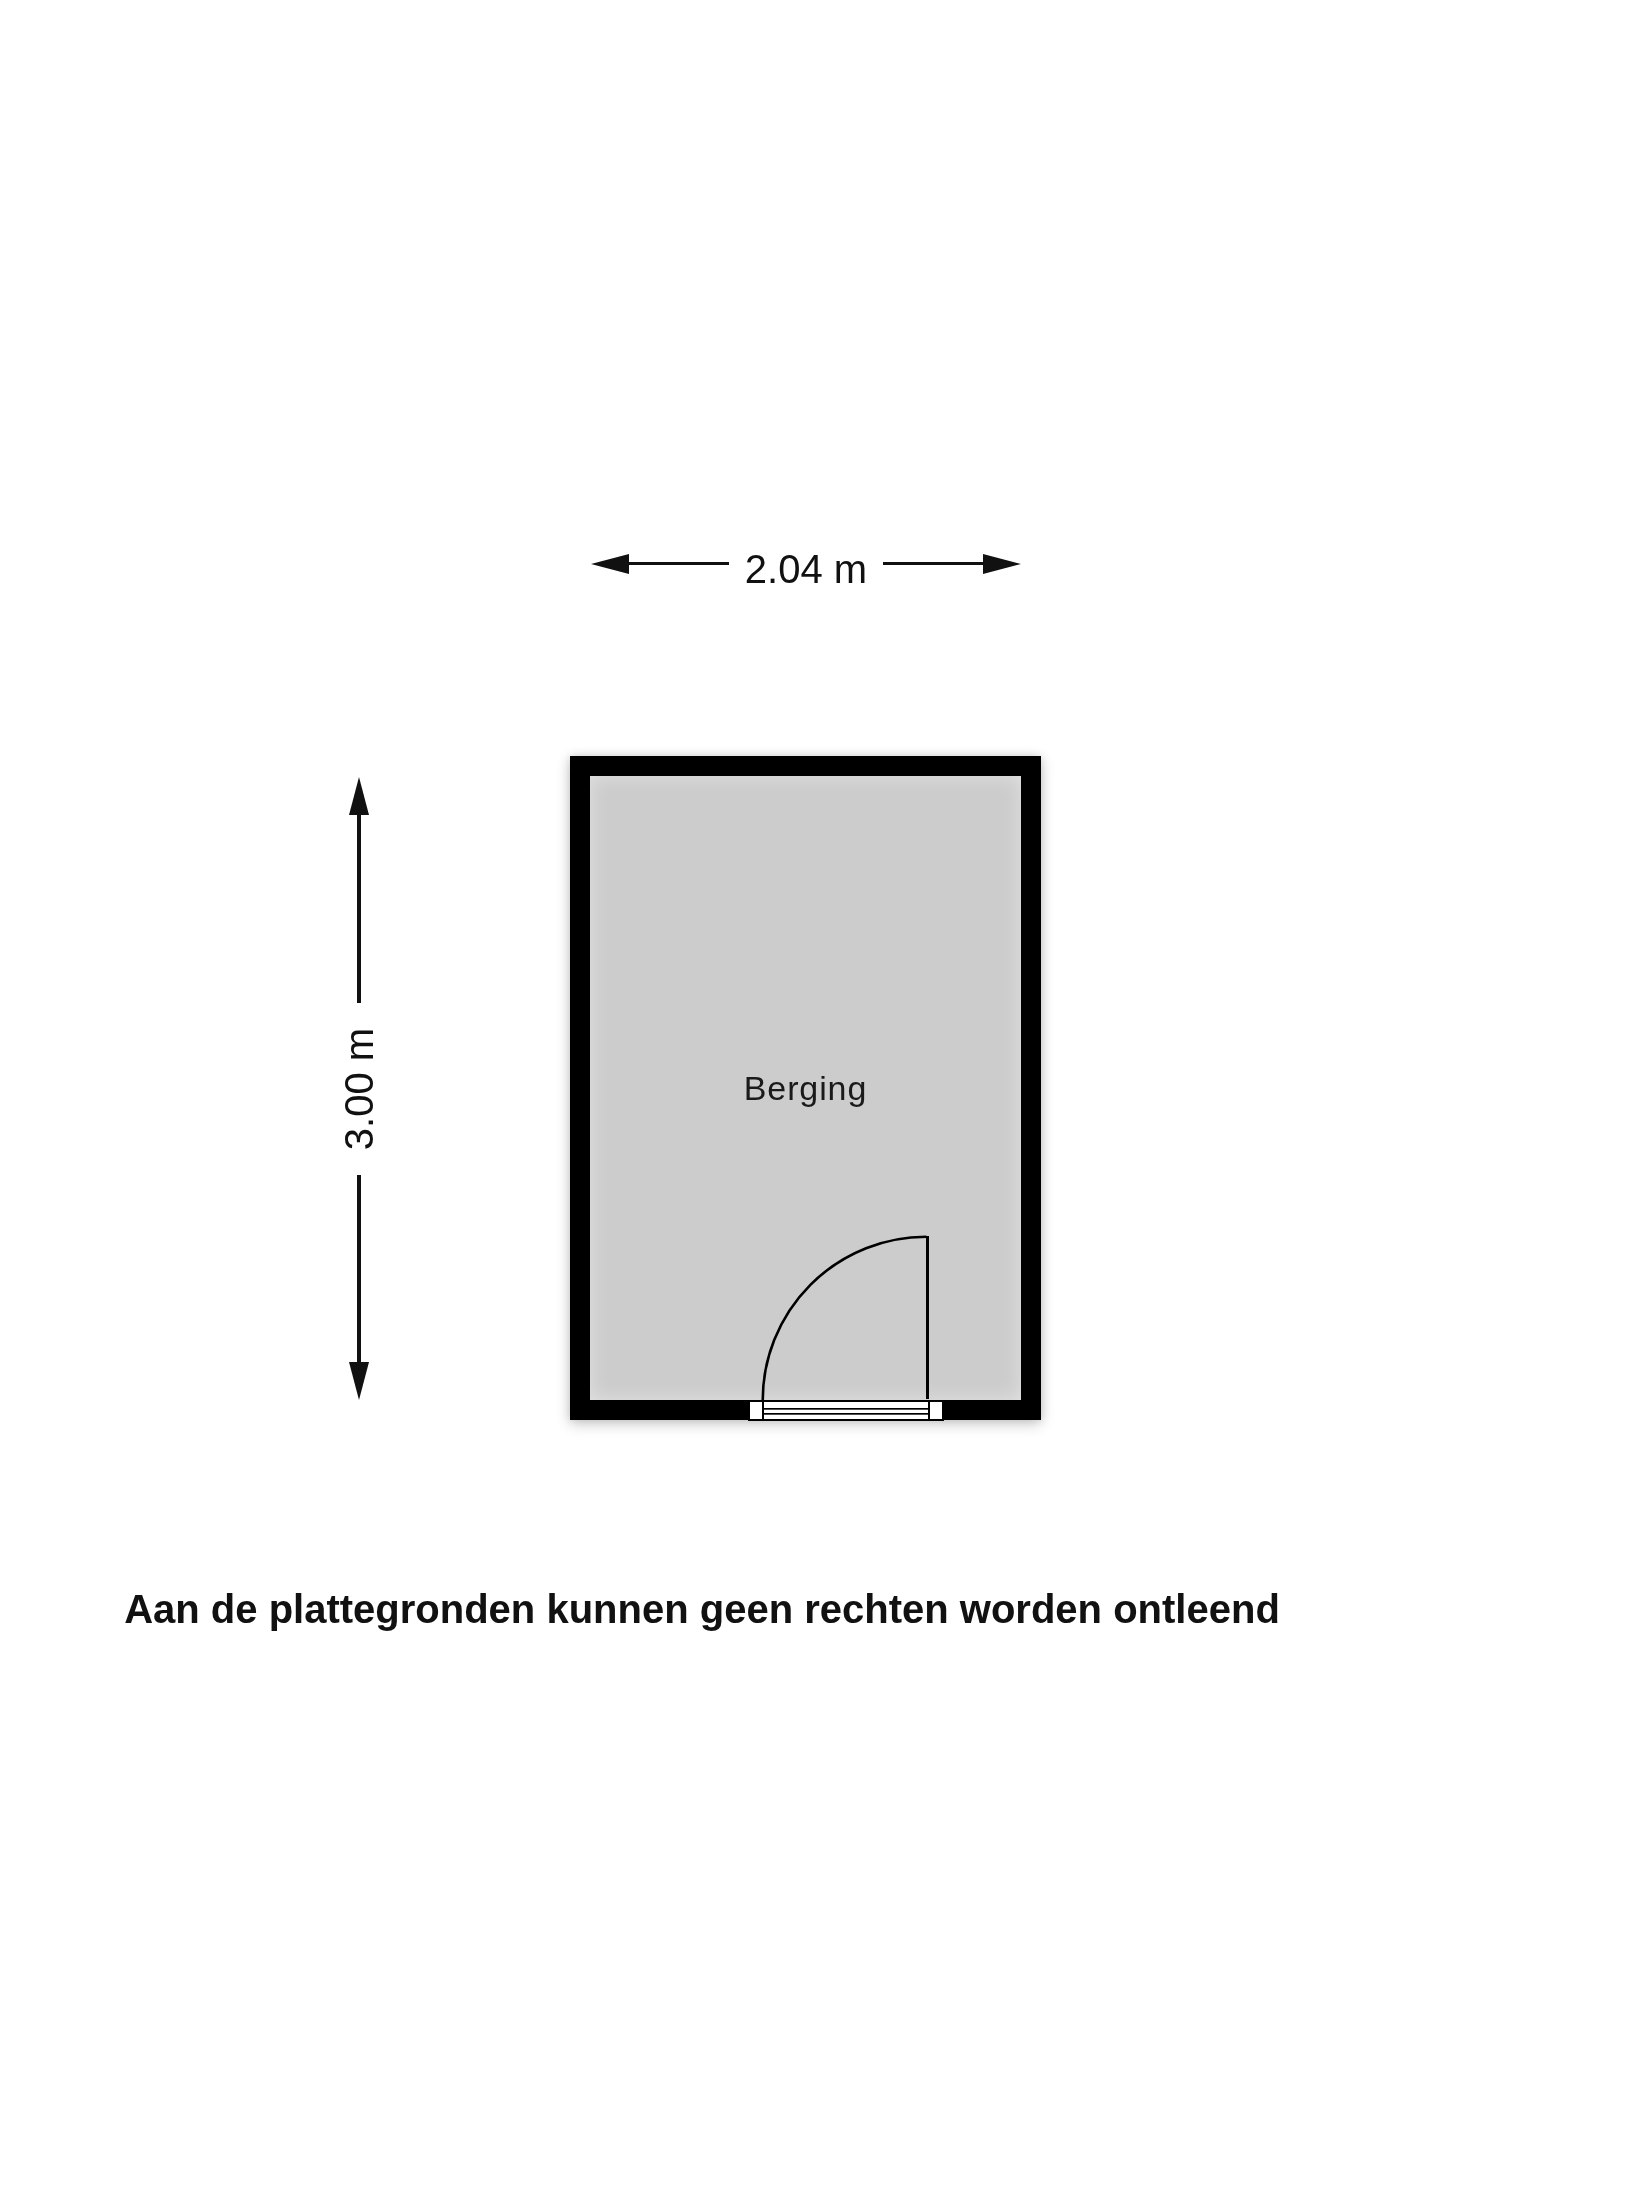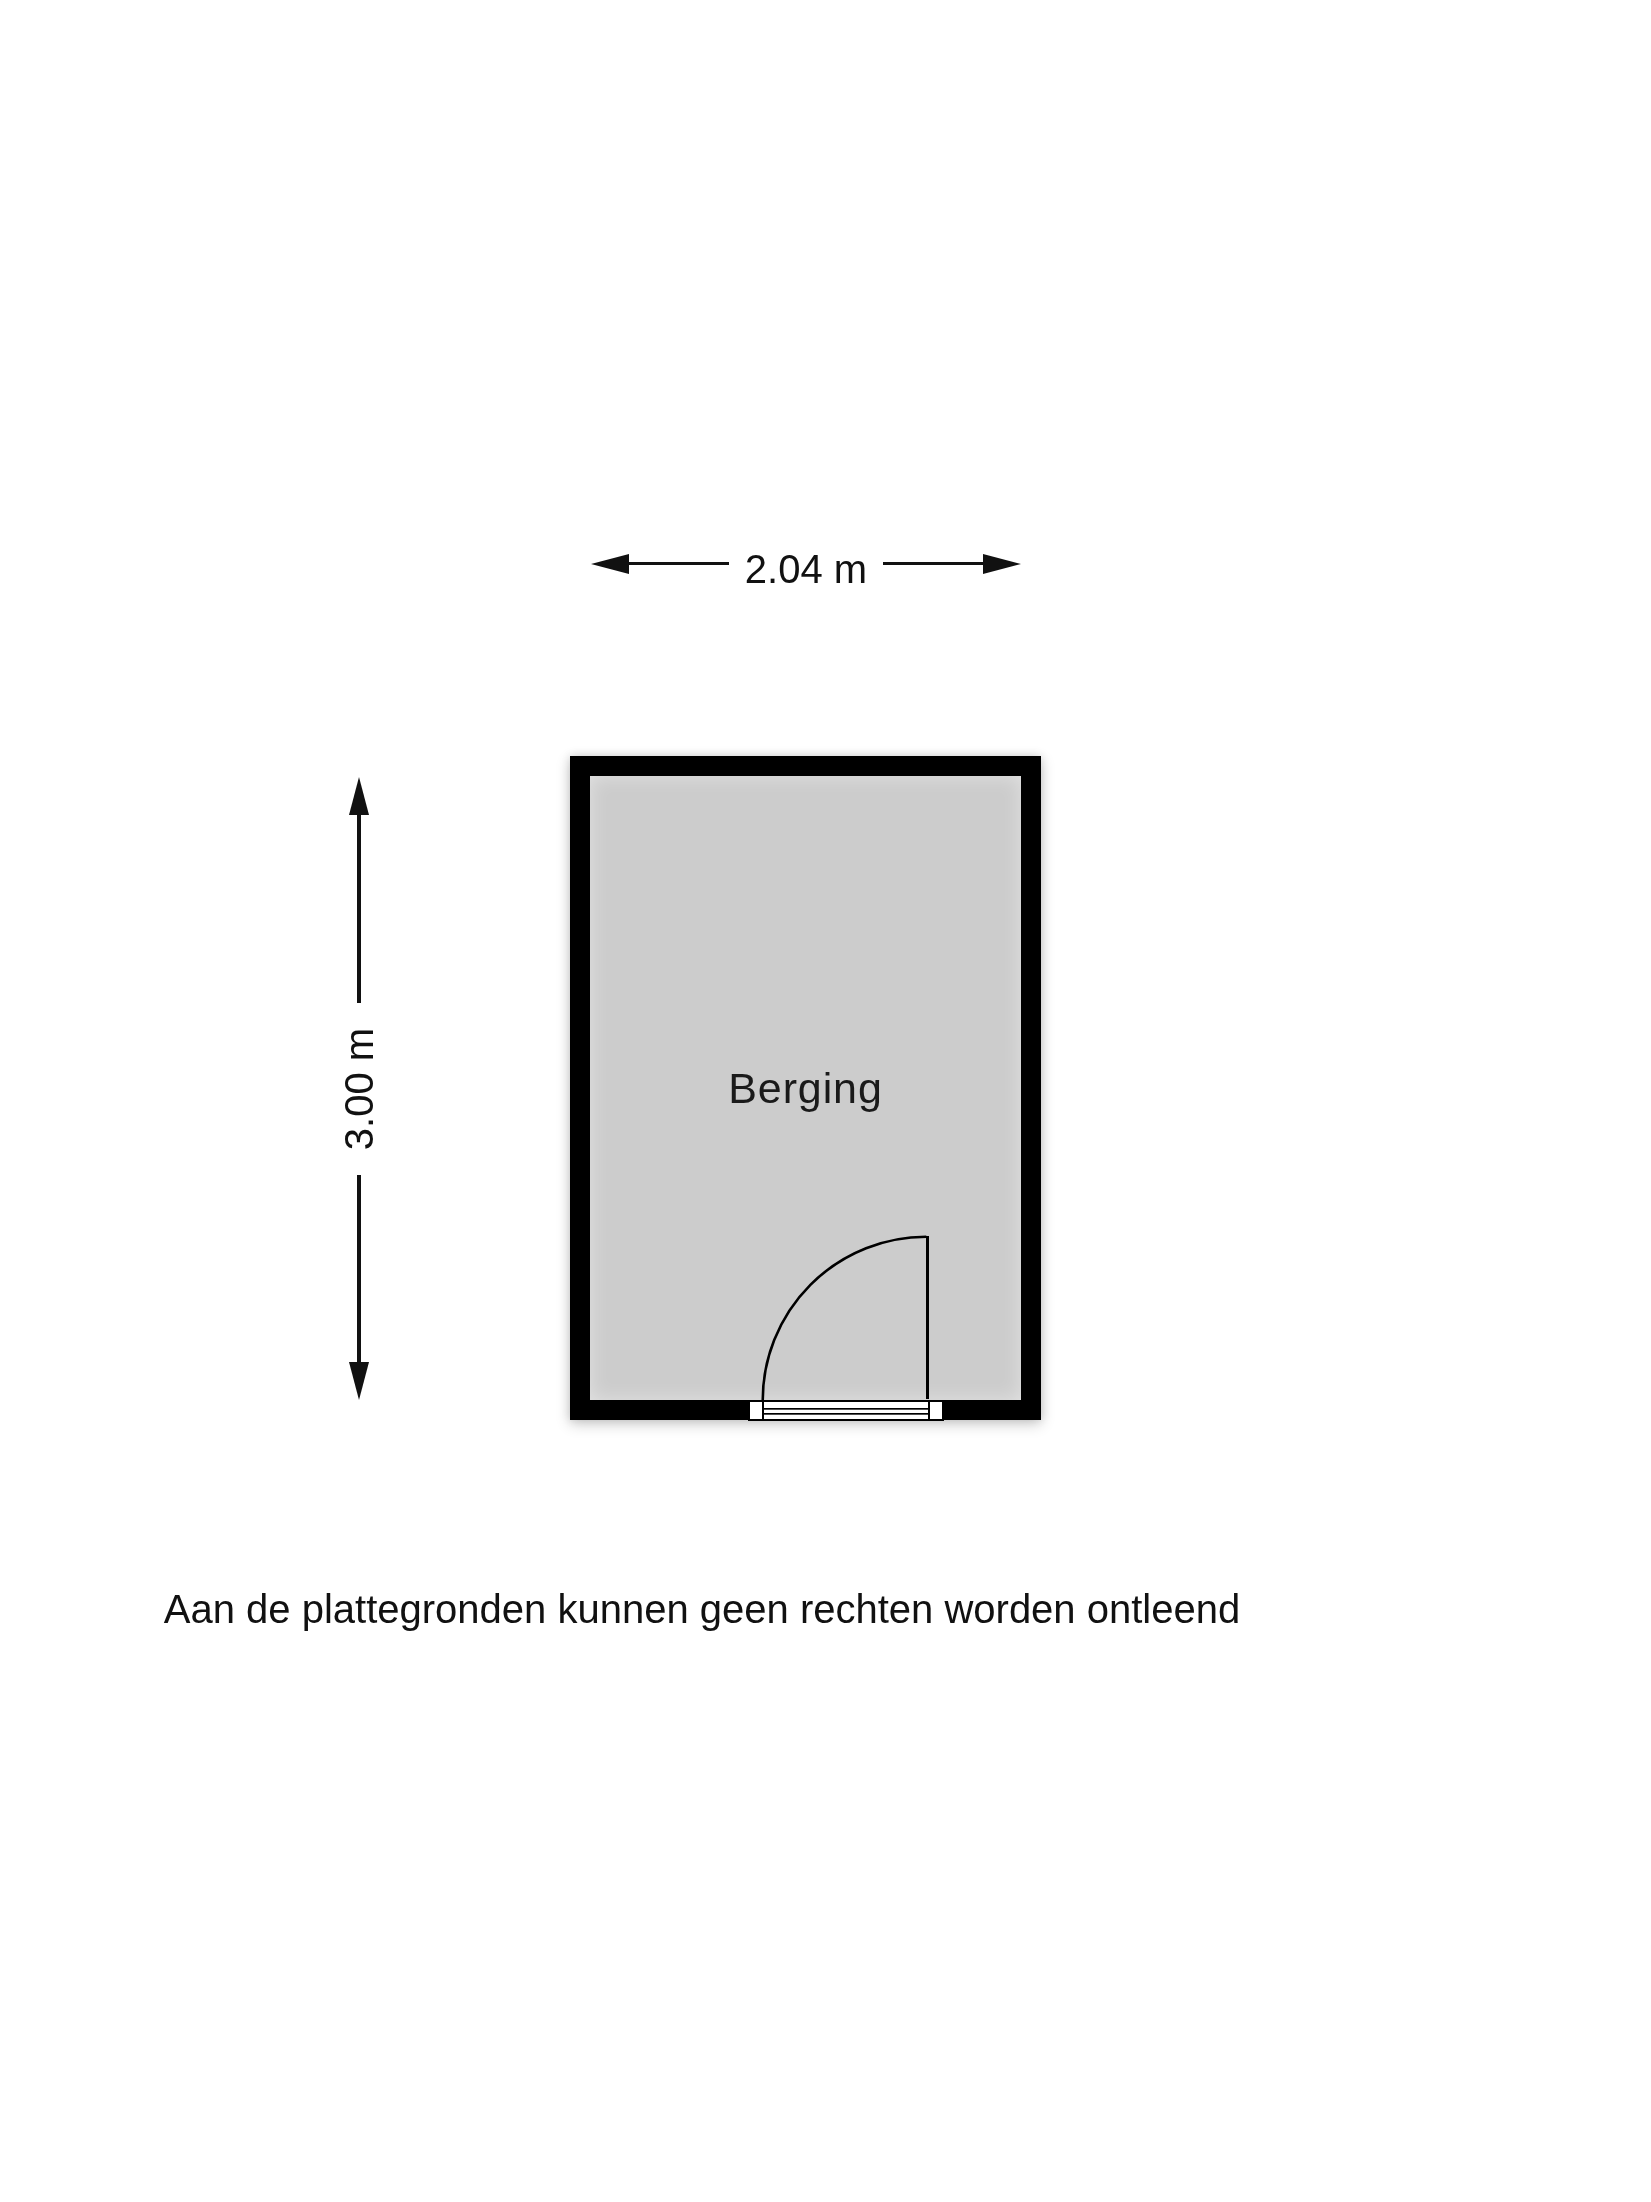--- a/index.html
+++ b/index.html
@@ -58,21 +58,21 @@
     box-sizing: border-box;
     border: 20.6px solid #000000;
     background: #cccccc;
     box-shadow: 0 4.3px 13.8px rgba(0,0,0,0.20), 0 0 8.6px rgba(0,0,0,0.12),
                 inset 0 0 19px rgba(255,255,255,0.45);
   }
   .room-label {
     position: absolute;
     left: 0; right: 0; top: 292px;
     text-align: center;
-    font-size: 43px; line-height: 41px;
+    font-size: 34px; line-height: 41px;
     letter-spacing: 0.9px;
     color: #1a1a1a;
   }
 
   
   .door-opening {
     position: absolute;
     left: 748px; top: 1400px;
     width: 196px; height: 20.6px;
     background: #ffffff;
@@ -112,20 +112,21 @@
   }
   .door-arc path { fill: none; stroke: #000000; stroke-width: 3px; }
 
   
   .footer {
     position: absolute;
     left: 0; top: 1584px; width: 1404px;
     text-align: center;
     font-size: 40px; line-height: 51px;
     color: #111111;
+    font-weight: bold;
   }
 </style>
 </head>
 <body>
 
 <div class="page">
 
   <div class="dim-h">
     <span class="ah ah-left"></span>
     <span class="hline"></span>

